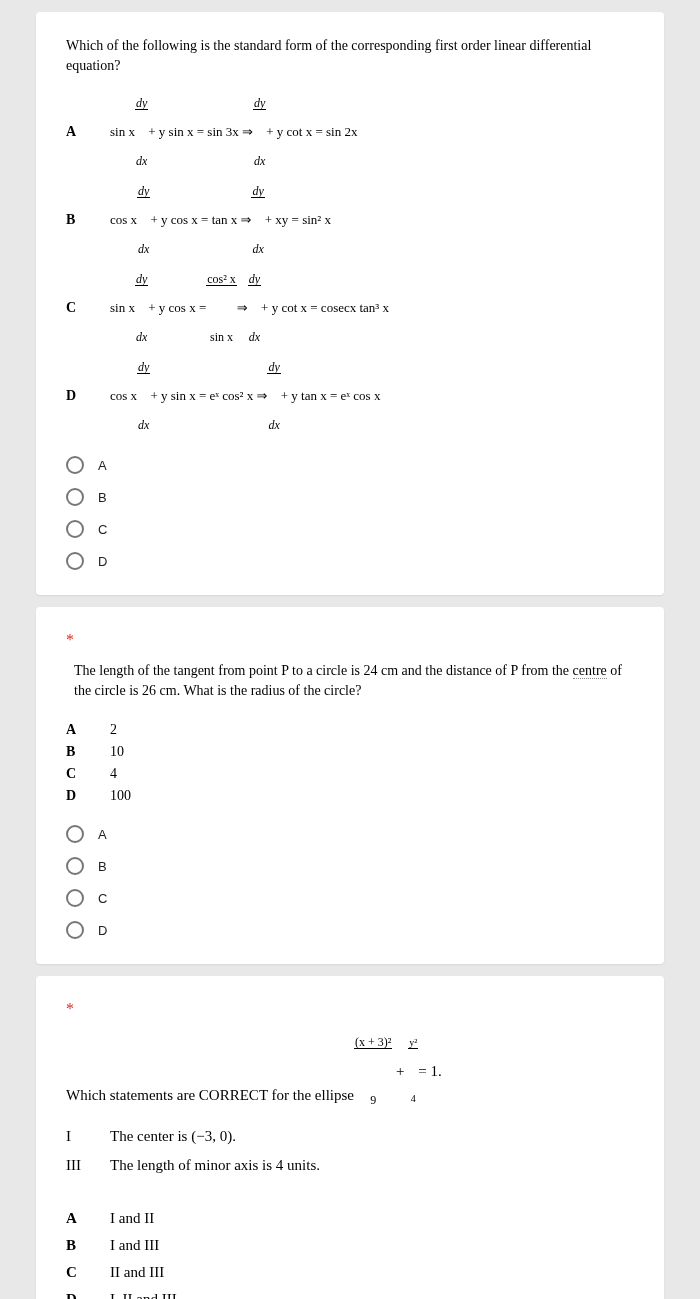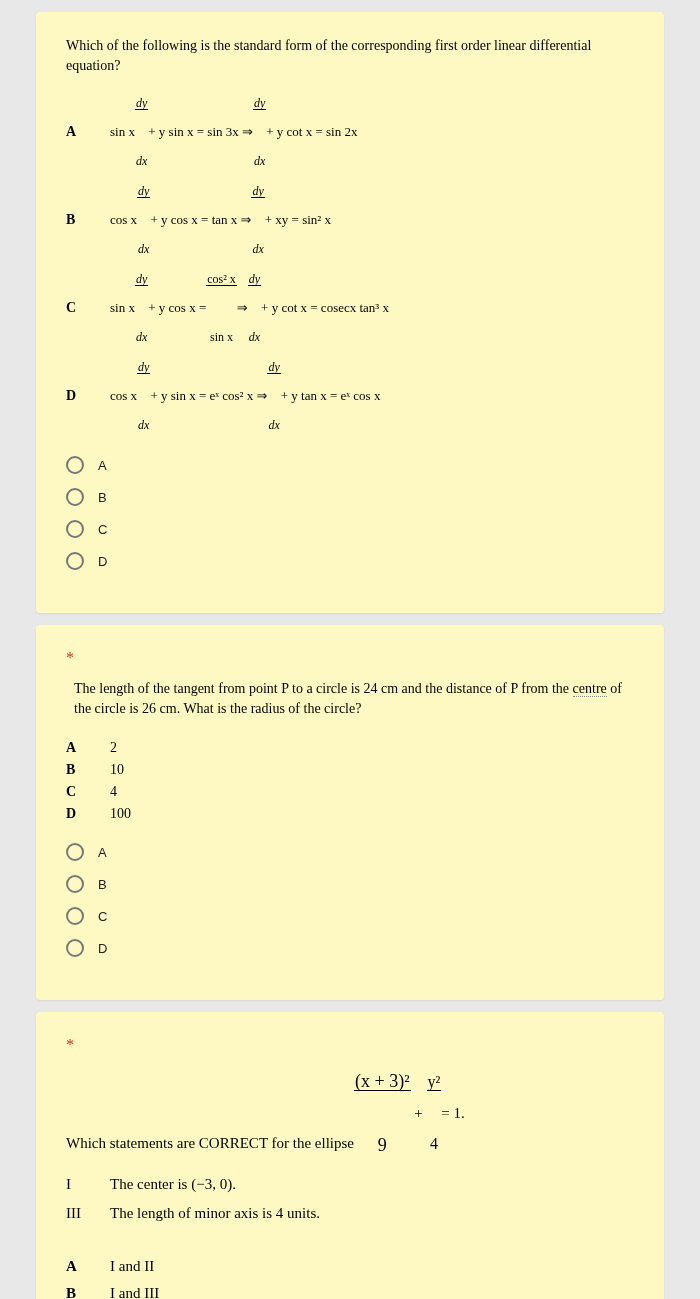--- a/index.html
+++ b/index.html
@@ -5,23 +5,23 @@
   * { box-sizing: border-box; }
   body {
     margin: 0;
     background: #e8e8e8;
     font-family: "Times New Roman", Times, serif;
     font-size: 14px;
     color: #000;
     width: 700px;
   }
   .card {
-    background: #fef9c3;
+    background: #ffffff;
     margin: 12px 36px;
-    padding: 24px 30px 36px 30px;
+    padding: 24px 30px 18px 30px;
     border-radius: 4px;
     box-shadow: 0 1px 2px rgba(0,0,0,0.08);
   }
   .question-text { margin-bottom: 22px; line-height: 1.4; }
   .required { color: #d93025; font-size: 16px; }
   .choice-row { display: flex; align-items: center; margin: 18px 0; }
   .choice-label { font-weight: bold; width: 44px; flex: 0 0 44px; }
   .choice-body { flex: 1; font-size: 13px; }
   .radio-group { margin-top: 14px; }
   .radio-row { display: flex; align-items: center; height: 32px; }
@@ -186,26 +186,26 @@
         <span class="radio-label">D</span>
       </div>
   </div>
 </div>
 
 <div class="card" style="padding-bottom:4px;">
   <div class="required">*</div>
   <div class="question-text" style="margin-top:18px; font-size:15px; display:flex; align-items:flex-end; flex-wrap:wrap;">
     <span>Which statements are CORRECT for the ellipse </span>
     <span style="display:inline-flex; align-items:center;">
-      <span class="frac" style="font-size:18px;">
+      <span class="frac" style="font-size:12px;">
           <span class="n">(x + 3)²</span>
           <span class="d">9</span>
         </span>
       <span>&nbsp;+&nbsp;</span>
-      <span class="frac" style="font-size:16px;">
+      <span class="frac" style="font-size:10px;">
           <span class="n">y²</span>
           <span class="d">4</span>
         </span>
       <span> = 1.</span>
     </span>
   </div>
 
   <div class="stmt-row">
       <div class="stmt-label">I</div>
       <div>The center is (−3, 0).</div>

